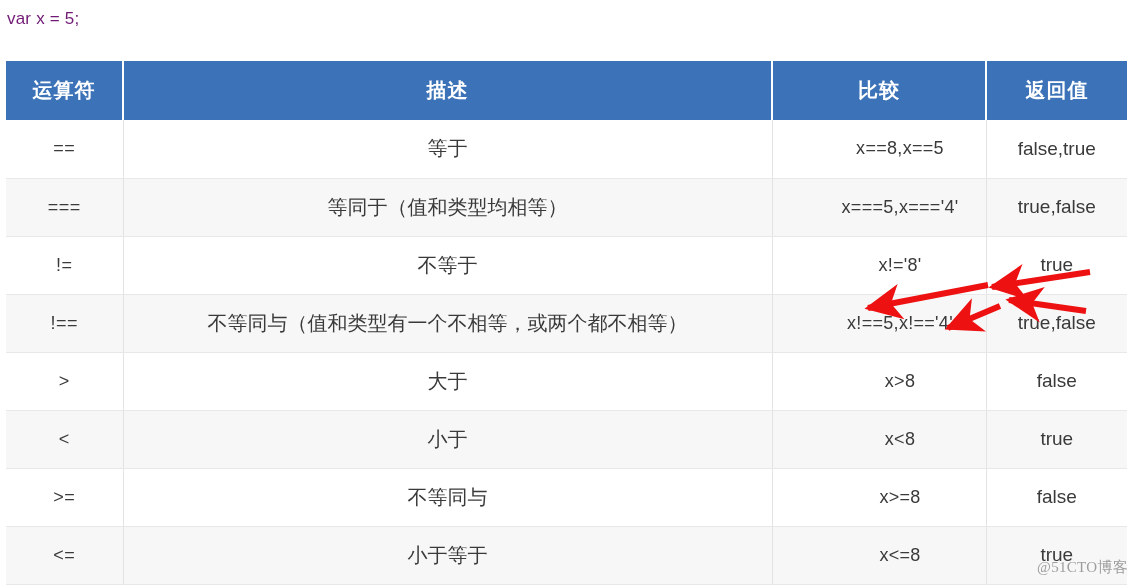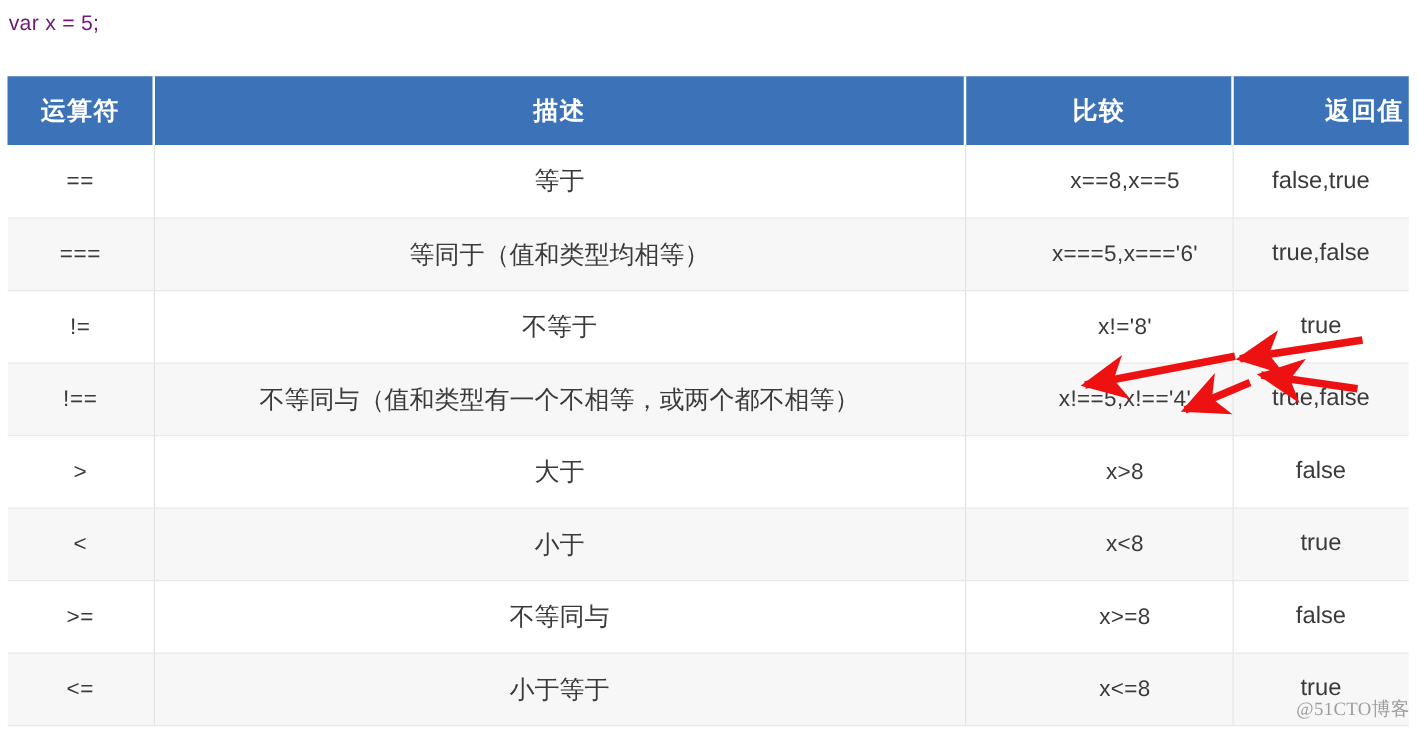--- a/index.html
+++ b/index.html
@@ -45,28 +45,28 @@
   table.op-table col.c-desc    { width: 649px; }
   table.op-table col.c-compare { width: 214px; }
   table.op-table col.c-return  { width: 141px; }
 
   table.op-table thead th {
     background: #3B72B8;
     color: #ffffff;
     font-size: 20px;
     font-weight: bold;
     height: 55px;
-    padding: 4px;
+    padding: 16px;
     text-align: center;
     vertical-align: middle;
     border-right: 2px solid #ffffff;
     box-sizing: border-box;
     letter-spacing: 1px;
   }
-  table.op-table thead th:last-child { border-right: none; text-align: right; }
+  table.op-table thead th:last-child { border-right: none; }
 
   table.op-table tbody td {
     height: 58px;
     padding: 0 4px;
     text-align: center;
     vertical-align: middle;
     font-size: 19px;
     color: #3a3a3a;
     border-right: 1px solid #e3e3e3;
     border-bottom: 1px solid #e8e8e8;
@@ -140,21 +140,21 @@
     <tbody>
       <tr class="odd">
         <td class="cell-op">==</td>
         <td class="cell-desc">等于</td>
         <td class="cell-compare">x==8,x==5</td>
         <td class="cell-return">false,true</td>
       </tr>
       <tr class="even">
         <td class="cell-op">===</td>
         <td class="cell-desc">等同于（值和类型均相等）</td>
-        <td class="cell-compare">x===5,x==='6'</td>
+        <td class="cell-compare">x===5,x==='4'</td>
         <td class="cell-return">true,false</td>
       </tr>
       <tr class="odd">
         <td class="cell-op">!=</td>
         <td class="cell-desc">不等于</td>
         <td class="cell-compare">x!='8'</td>
         <td class="cell-return">true</td>
       </tr>
       <tr class="even">
         <td class="cell-op">!==</td>

